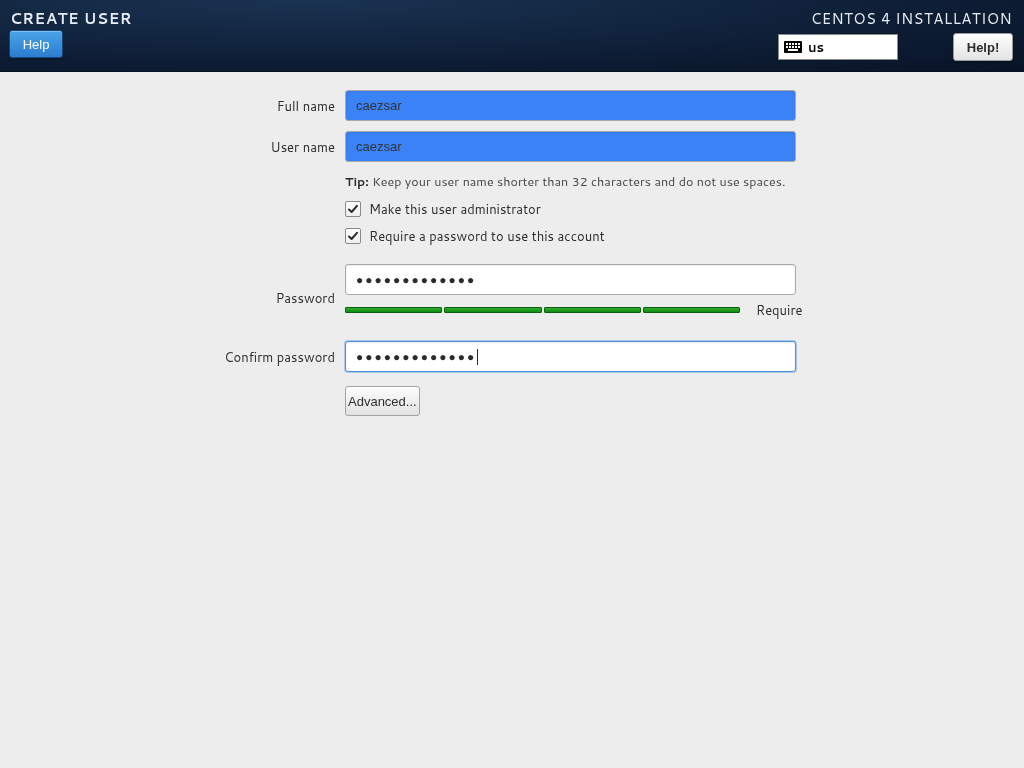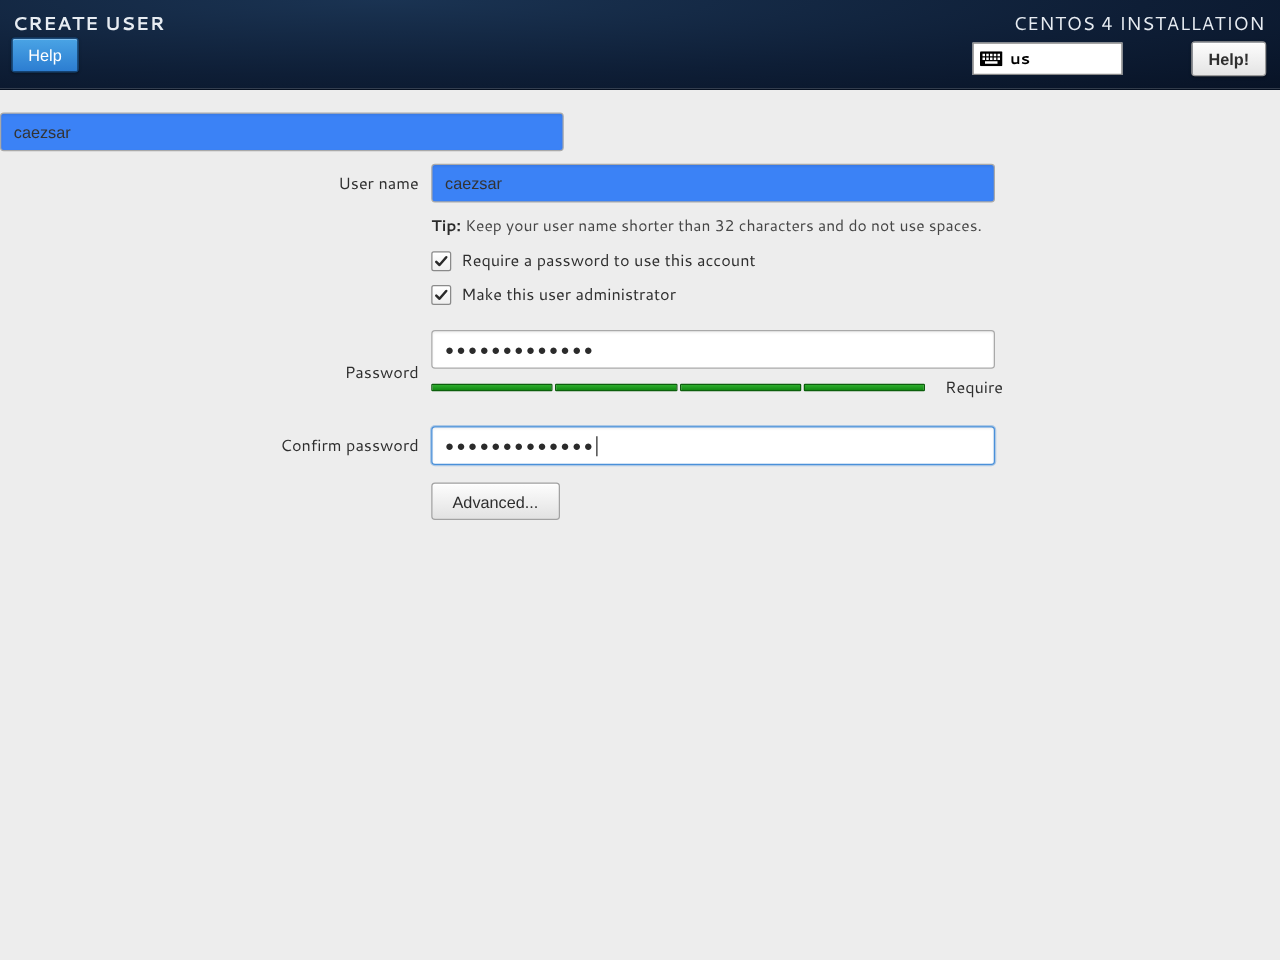--- a/index.html
+++ b/index.html
@@ -181,21 +181,21 @@
     background: linear-gradient(to bottom, #2fae2f, #128a12);
     border-radius: 1px;
   }
   .strength-label {
     font-size: 13px; color: #2e2e2e;
     margin-left: 8px;
   }
 
   .adv-btn {
     height: 30px;
-    padding: 0 16px;
+    padding: 0 2px;
     border-radius: 3px;
     background: linear-gradient(to bottom, #fdfdfd, #e2e2e2);
     border: 1px solid #a2a2a2;
     font-size: 13px;
     color: #2e2e2e;
     box-shadow: inset 0 1px 0 #fff;
     cursor: pointer;
     margin-top: 4px;
   }
 </style>
@@ -226,56 +226,57 @@
     </svg>
     <span>us</span>
   </div>
 
   <button class="help-btn">Help!</button>
 </div>
 
 <div class="content">
 
   <div class="form-row">
+    <div class="label-col">Full name</div>
     <div class="field-col">
       <input class="text-input" type="text" value="caezsar" style="">
     </div>
   </div>
 
   <div class="form-row">
     <div class="label-col">User name</div>
     <div class="field-col">
       <input class="text-input" type="text" value="caezsar" style="">
     </div>
   </div>
 
   <div class="form-row" style="margin-top:-4px;">
     <div class="label-col"></div>
     <div class="field-col">
       <div class="tip-line">
         <b>Tip:</b>
         <span>Keep your user name shorter than 32 characters and do not use spaces.</span>
+      </div>
+
+      <div class="check-row">
+        <div class="checkbox">
+          <svg width="12" height="12" viewBox="0 0 12 12">
+            <path d="M2 6.5 L4.6 9 L10 2.8" stroke="#2b2b2b" stroke-width="2" fill="none" stroke-linecap="round" stroke-linejoin="round"></path>
+          </svg>
+        </div>
+        <span class="check-label">Make this user administrator</span>
       </div>
 
       <div class="check-row">
         <div class="checkbox">
           <svg width="12" height="12" viewBox="0 0 12 12">
             <path d="M2 6.5 L4.6 9 L10 2.8" stroke="#2b2b2b" stroke-width="2" fill="none" stroke-linecap="round" stroke-linejoin="round"></path>
           </svg>
         </div>
         <span class="check-label">Require a password to use this account</span>
-      </div>
-
-      <div class="check-row">
-        <div class="checkbox">
-          <svg width="12" height="12" viewBox="0 0 12 12">
-            <path d="M2 6.5 L4.6 9 L10 2.8" stroke="#2b2b2b" stroke-width="2" fill="none" stroke-linecap="round" stroke-linejoin="round"></path>
-          </svg>
-        </div>
-        <span class="check-label">Make this user administrator</span>
       </div>
     </div>
   </div>
 
   <div class="form-row">
     <div class="label-col">Password</div>
     <div class="field-col">
       <div class="pw-input-shell">
         <div class="pw-dots">●●●●●●●●●●●●●</div>
       </div>

